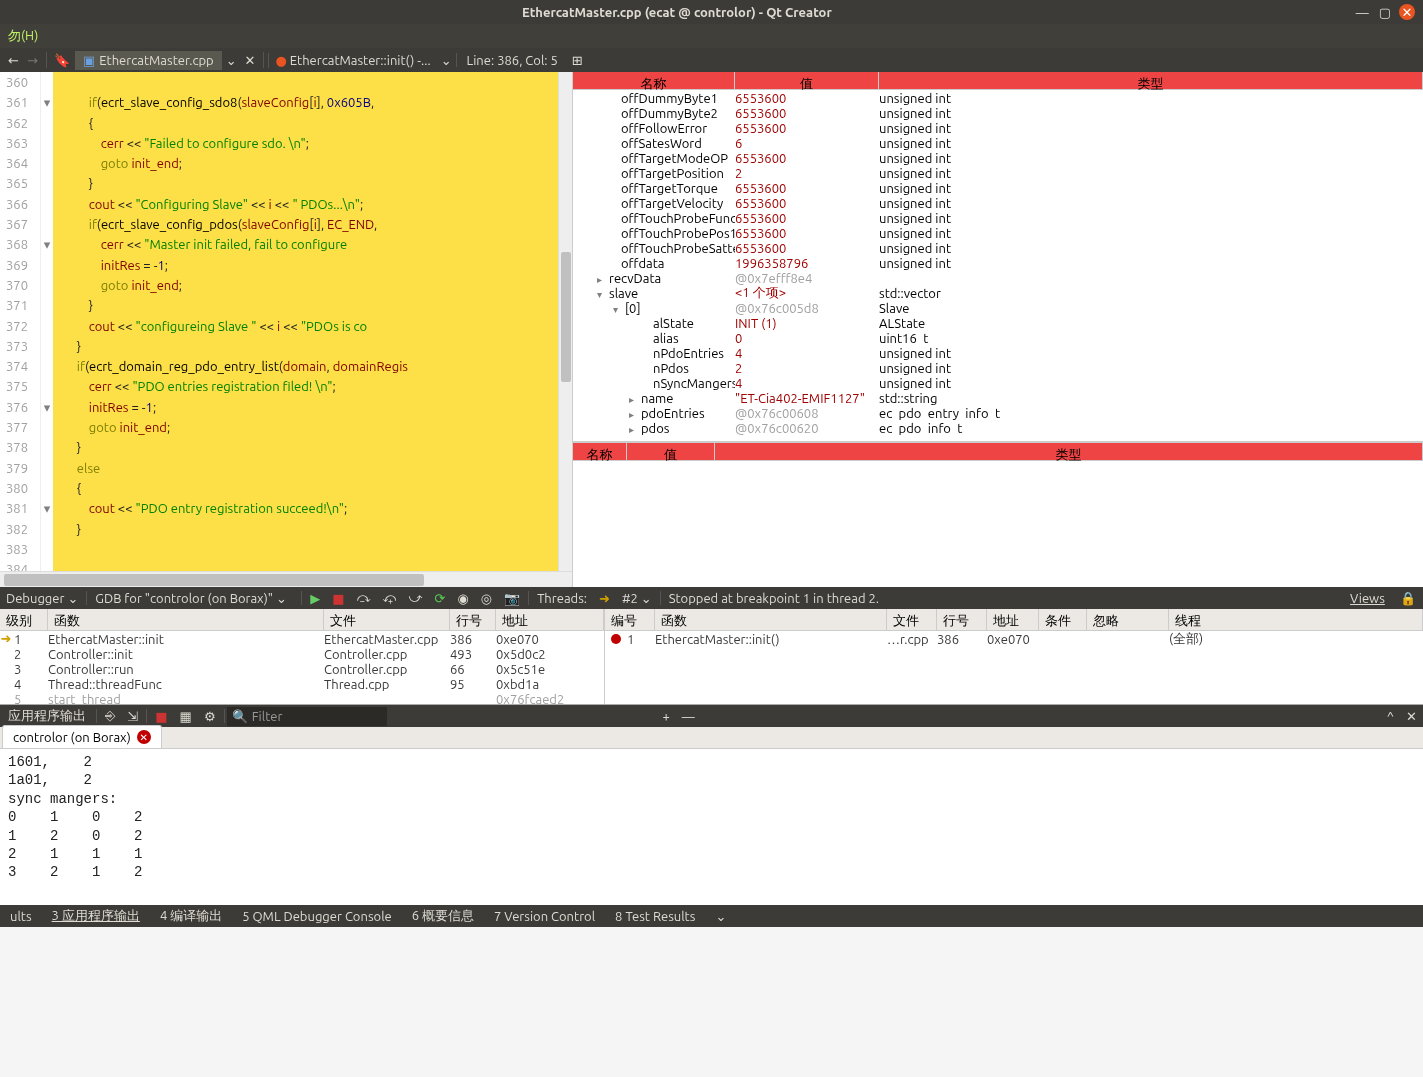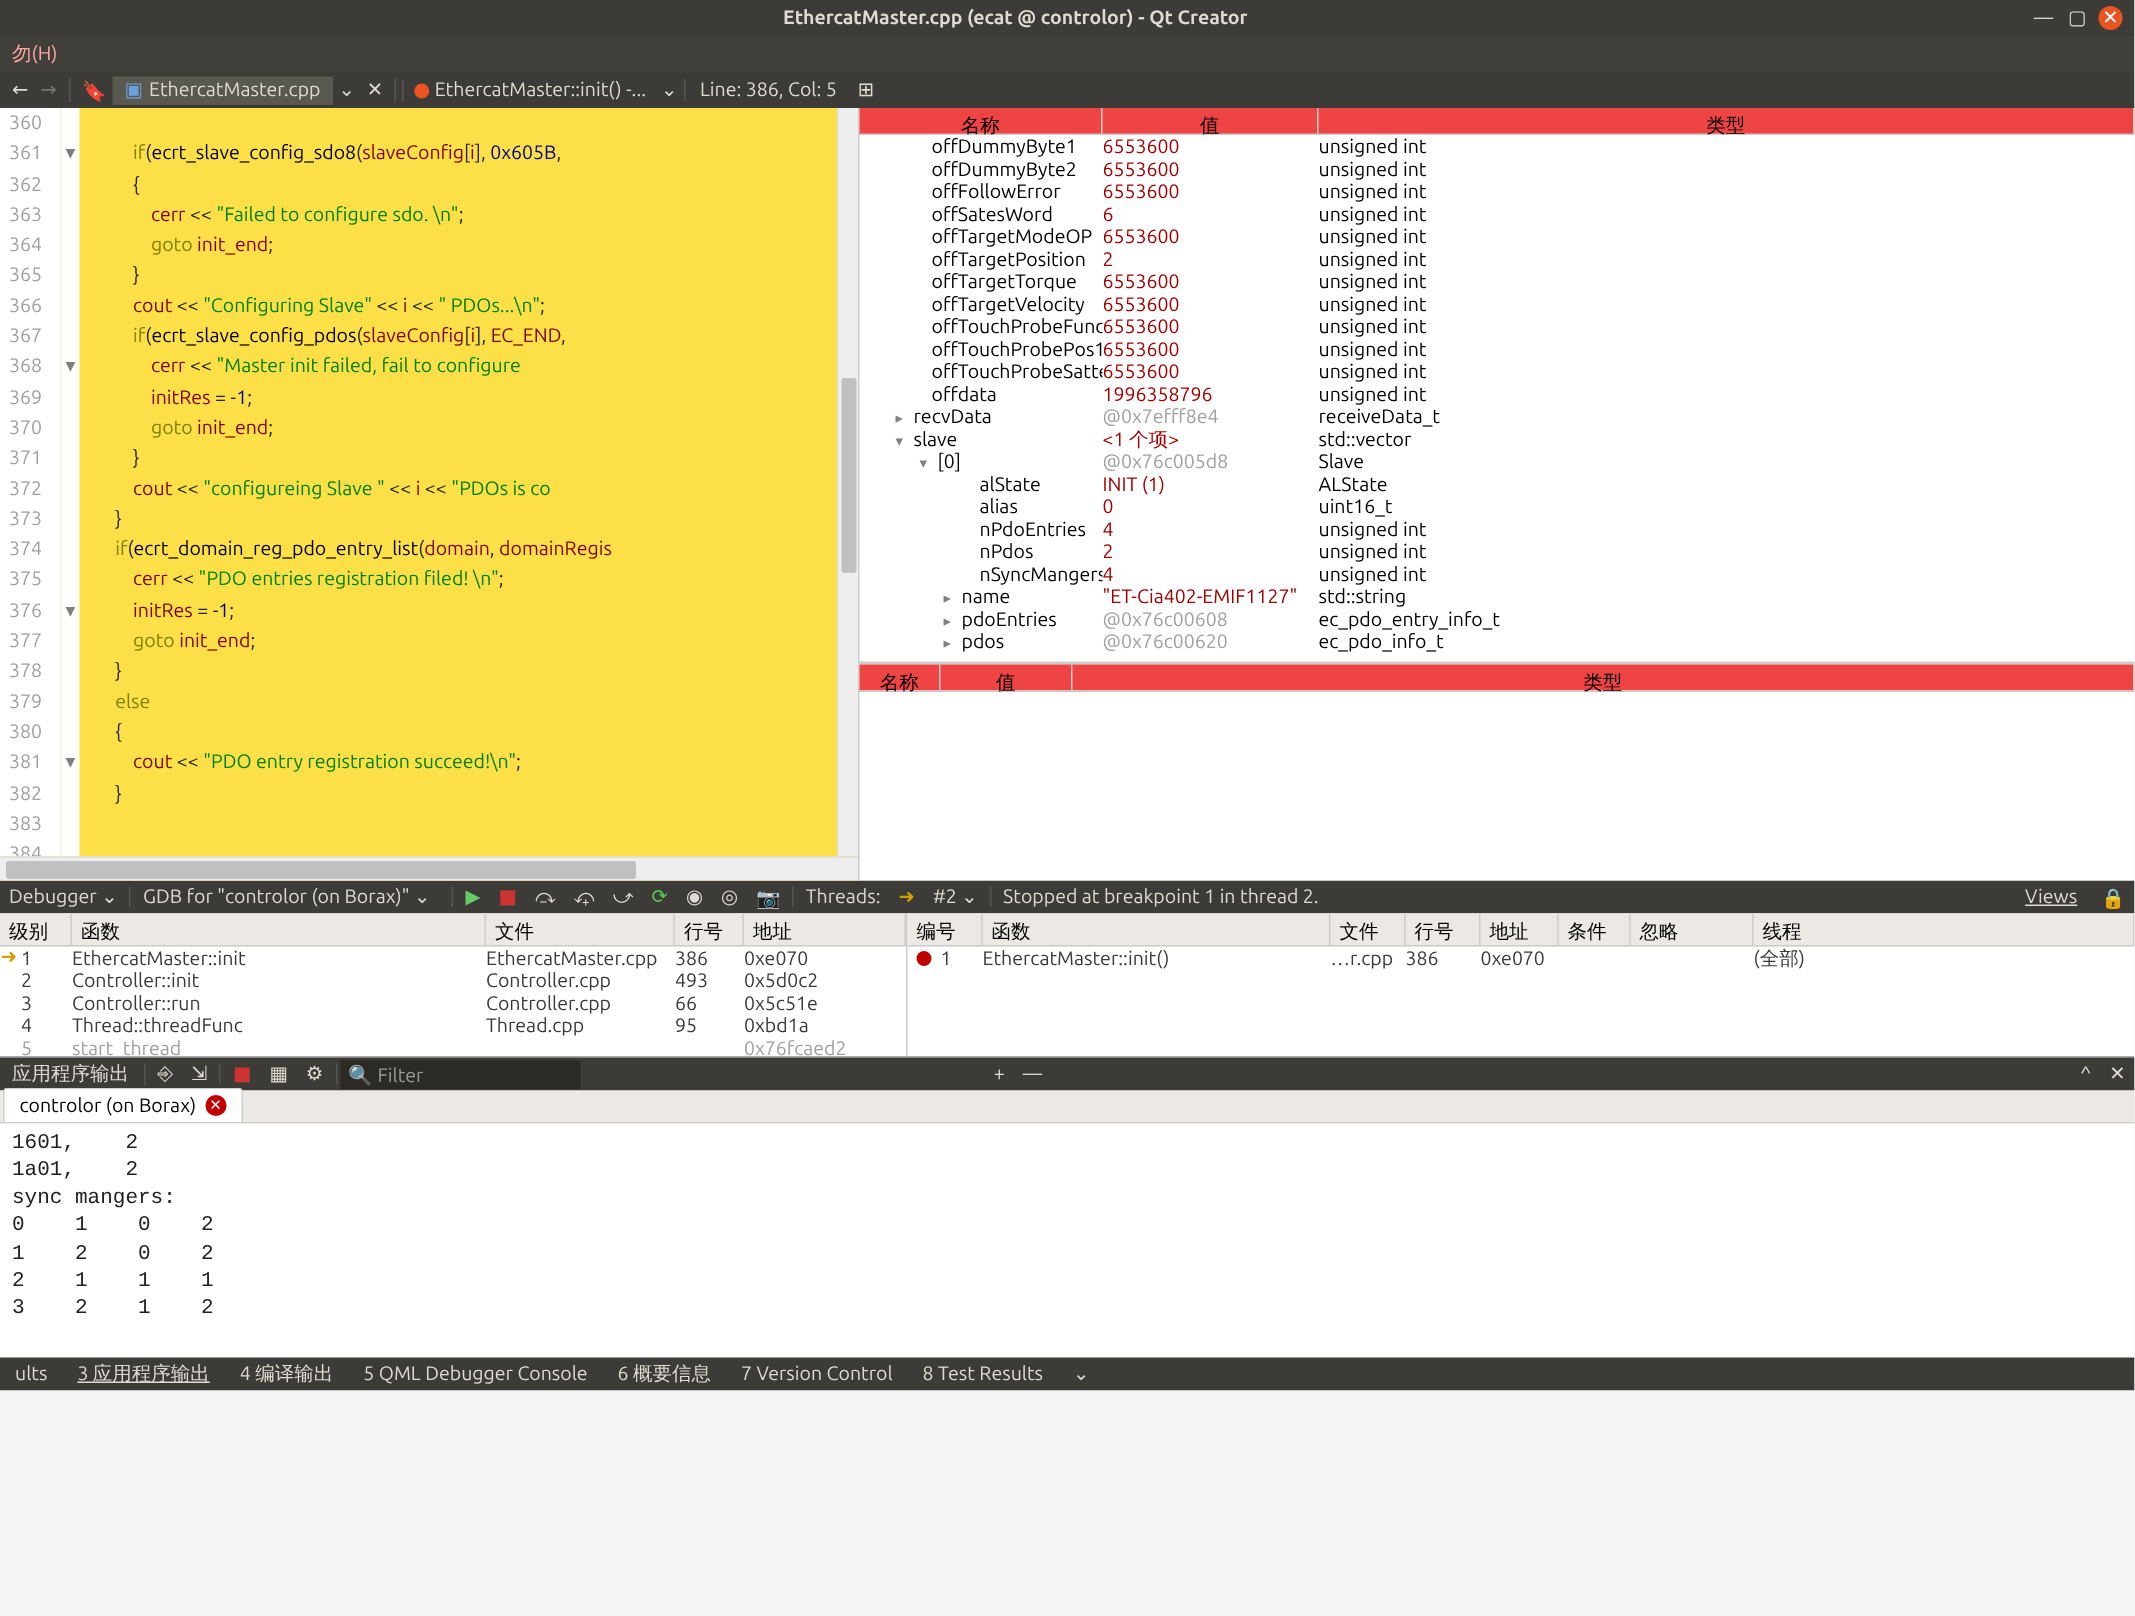--- a/index.html
+++ b/index.html
@@ -1,21 +1,21 @@
 <!DOCTYPE html>
 <html><head>
 <meta charset="utf-8">
 <style>
 * { margin: 0; padding: 0; box-sizing: border-box; font-family: "Ubuntu", "DejaVu Sans", sans-serif; font-size: 13px; }
 body { background: #f5f5f5; overflow: hidden; }
 .titlebar { background: #3c3b37; color: #dfdbd2; height: 24px; display: flex; align-items: center; padding: 0 8px; }
 .title-text { flex: 1; text-align: center; font-weight: bold; font-size: 13px; }
 .win-btn { margin-left: 10px; color: #dfdbd2; cursor: pointer; }
 .close-btn { background: #e95420; color: #fff; border-radius: 8px; width: 16px; height: 16px; display: inline-flex; align-items: center; justify-content: center; margin-left: 8px; }
-.menubar { background: #403f3a; height: 24px; display: flex; align-items: center; padding: 0 4px; color: #fca5a5; }
+.menubar { background: #403f3a; height: 24px; display: flex; align-items: center; padding: 0 4px; color: #bef264; }
 .menu-item { padding: 0 4px; }
 .toolbar { background: #3c3b37; height: 24px; display: flex; align-items: center; padding: 0 4px; color: #dfdbd2; font-size: 12px; }
 .tb-btn { padding: 0 4px; color: #dfdbd2; }
 .tb-sep { width: 1px; height: 16px; background: #555; margin: 0 4px; }
 .file-tab { background: #5a594f; padding: 2px 8px; display: flex; align-items: center; gap: 4px; }
 .fi-cpp { color: #6aa0de; }
 .crumb { padding: 0 6px; border-left: 1px solid #555; }
 .method-ico { color: #e95420; }
 .line-info { padding: 0 10px; border-left: 1px solid #555; }
 .main-split { display: flex; height: 515px; }
@@ -239,21 +239,20 @@
        <div class="lr-type">unsigned int</div>
      </div>
         <div class="local-row">
        <div class="lr-name" style="padding-left:36px"><span class="tree-arrow"></span>offdata</div>
        <div class="lr-val ">1996358796</div>
        <div class="lr-type">unsigned int</div>
      </div>
         <div class="local-row">
        <div class="lr-name" style="padding-left:24px"><span class="tree-arrow">▸</span>recvData</div>
        <div class="lr-val grey">@0x7efff8e4</div>
-       <div class="lr-type">receiveData_t</div>
      </div>
         <div class="local-row">
        <div class="lr-name" style="padding-left:24px"><span class="tree-arrow">▾</span>slave</div>
        <div class="lr-val ">&lt;1 个项&gt;</div>
        <div class="lr-type">std::vector<slave></slave></div>
      </div>
         <div class="local-row">
        <div class="lr-name" style="padding-left:40px"><span class="tree-arrow">▾</span>[0]</div>
        <div class="lr-val grey">@0x76c005d8</div>
        <div class="lr-type">Slave</div>

